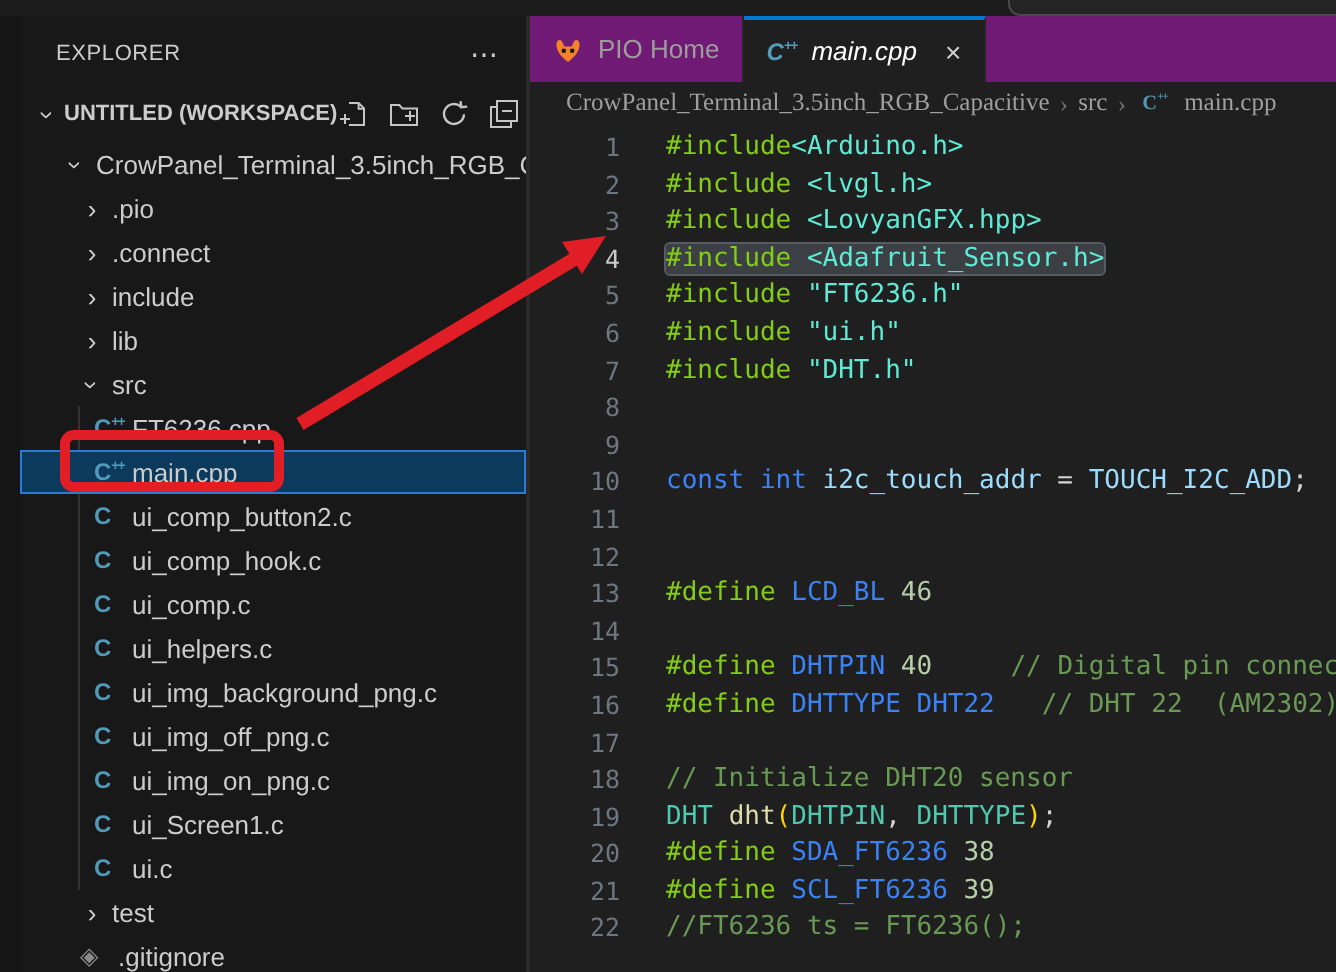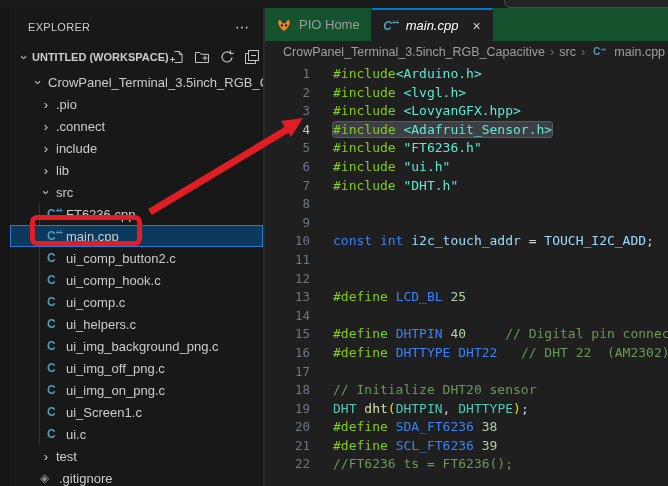--- a/index.html
+++ b/index.html
@@ -31,28 +31,28 @@
   .chev.exp{transform:rotate(90deg);}
   .fic{display:inline-block;width:17px;flex:none;text-align:left;padding-left:2px;
        color:#519aba;font-weight:bold;font-size:12px;}
   .fic b{font-size:7px;vertical-align:super;letter-spacing:-1px;}
   .fic.git{color:#8a8a8a;font-weight:normal;font-size:12px;}
   .tlabel{margin-left:2px;color:#cccccc;}
   .guide{position:absolute;left:29px;width:1px;background:#333333;}
 
   
   .editor{position:absolute;left:265px;top:8px;width:403px;height:478px;background:#1f1f1f;overflow:hidden;}
-  .tabs{display:flex;height:33px;background:#14532d;}
+  .tabs{display:flex;height:33px;background:#701a75;}
   .tab{display:flex;align-items:center;gap:7px;padding:0 11px;border-right:1px solid #252525;
        font-size:13px;color:#9d9d9d;box-sizing:border-box;height:33px;cursor:pointer;}
   .tab.active{background:#1f1f1f;color:#ffffff;border-top:2px solid #0078d4;font-style:italic;}
   .tab .close{margin-left:7px;font-style:normal;color:#d0d0d0;font-size:14px;}
   .tabicon{width:16px;height:16px;display:inline-flex;align-items:center;justify-content:center;flex:none;}
   .breadcrumb{display:flex;align-items:center;height:21px;padding-left:18px;font-size:12.5px;
-       color:#9f9f9f;gap:5px;white-space:nowrap;overflow:hidden;}
+       color:#9f9f9f;gap:5px;white-space:nowrap;overflow:hidden;font-family:Liberation Serif, serif;}
   .bc-sep{color:#6e6e6e;font-size:13px;}
   .bc-ic{transform:scale(.85);}
 
   
   .code{position:relative;padding-top:3px;font-family:"DejaVu Sans Mono",monospace;
         font-size:13px;line-height:18.6px;}
   .crow{display:flex;height:18.6px;white-space:pre;overflow:hidden;}
   .gutter{width:45px;flex:none;text-align:right;color:#6e7681;font-size:12.5px;}
   .gutter.on{color:#c9c9c9;}
   .ltxt{padding-left:23px;white-space:pre;}
@@ -235,21 +235,21 @@
         <div class="crow"><span class="gutter">3</span><span class="ltxt"><span class="tk-pp">#include </span><span class="tk-str">&lt;LovyanGFX.hpp&gt;</span></span></div>
         <div class="crow"><span class="gutter on">4</span><span class="ltxt"><span class="hl"><span class="tk-pp">#include </span><span class="tk-str">&lt;Adafruit_Sensor.h&gt;</span></span></span></div>
         <div class="crow"><span class="gutter">5</span><span class="ltxt"><span class="tk-pp">#include </span><span class="tk-str">"FT6236.h"</span></span></div>
         <div class="crow"><span class="gutter">6</span><span class="ltxt"><span class="tk-pp">#include </span><span class="tk-str">"ui.h"</span></span></div>
         <div class="crow"><span class="gutter">7</span><span class="ltxt"><span class="tk-pp">#include </span><span class="tk-str">"DHT.h"</span></span></div>
         <div class="crow"><span class="gutter">8</span><span class="ltxt"></span></div>
         <div class="crow"><span class="gutter">9</span><span class="ltxt"></span></div>
         <div class="crow"><span class="gutter">10</span><span class="ltxt"><span class="tk-kw">const</span><span class="tk-pln"> </span><span class="tk-kw">int</span><span class="tk-pln"> </span><span class="tk-var">i2c_touch_addr</span><span class="tk-pln"> = </span><span class="tk-var">TOUCH_I2C_ADD</span><span class="tk-pln">;</span></span></div>
         <div class="crow"><span class="gutter">11</span><span class="ltxt"></span></div>
         <div class="crow"><span class="gutter">12</span><span class="ltxt"></span></div>
-        <div class="crow"><span class="gutter">13</span><span class="ltxt"><span class="tk-pp">#define</span><span class="tk-pln"> </span><span class="tk-kw">LCD_BL</span><span class="tk-pln"> </span><span class="tk-num">25</span></span></div>
+        <div class="crow"><span class="gutter">13</span><span class="ltxt"><span class="tk-pp">#define</span><span class="tk-pln"> </span><span class="tk-kw">LCD_BL</span><span class="tk-pln"> </span><span class="tk-num">46</span></span></div>
         <div class="crow"><span class="gutter">14</span><span class="ltxt"></span></div>
         <div class="crow"><span class="gutter">15</span><span class="ltxt"><span class="tk-pp">#define</span><span class="tk-pln"> </span><span class="tk-kw">DHTPIN</span><span class="tk-pln"> </span><span class="tk-num">40</span><span class="tk-pln">     </span><span class="tk-cmt">// Digital pin connect</span></span></div>
         <div class="crow"><span class="gutter">16</span><span class="ltxt"><span class="tk-pp">#define</span><span class="tk-pln"> </span><span class="tk-kw">DHTTYPE</span><span class="tk-pln"> </span><span class="tk-kw">DHT22</span><span class="tk-pln">   </span><span class="tk-cmt">// DHT 22  (AM2302),</span></span></div>
         <div class="crow"><span class="gutter">17</span><span class="ltxt"></span></div>
         <div class="crow"><span class="gutter">18</span><span class="ltxt"><span class="tk-cmt">// Initialize DHT20 sensor</span></span></div>
         <div class="crow"><span class="gutter">19</span><span class="ltxt"><span class="tk-cls">DHT</span><span class="tk-pln"> </span><span class="tk-fn">dht</span><span class="tk-brk">(</span><span class="tk-cls">DHTPIN</span><span class="tk-pln">, </span><span class="tk-cls">DHTTYPE</span><span class="tk-brk">)</span><span class="tk-pln">;</span></span></div>
         <div class="crow"><span class="gutter">20</span><span class="ltxt"><span class="tk-pp">#define</span><span class="tk-pln"> </span><span class="tk-kw">SDA_FT6236</span><span class="tk-pln"> </span><span class="tk-num">38</span></span></div>
         <div class="crow"><span class="gutter">21</span><span class="ltxt"><span class="tk-pp">#define</span><span class="tk-pln"> </span><span class="tk-kw">SCL_FT6236</span><span class="tk-pln"> </span><span class="tk-num">39</span></span></div>
         <div class="crow"><span class="gutter">22</span><span class="ltxt"><span class="tk-cmt">//FT6236 ts = FT6236();</span></span></div>
       </div>

